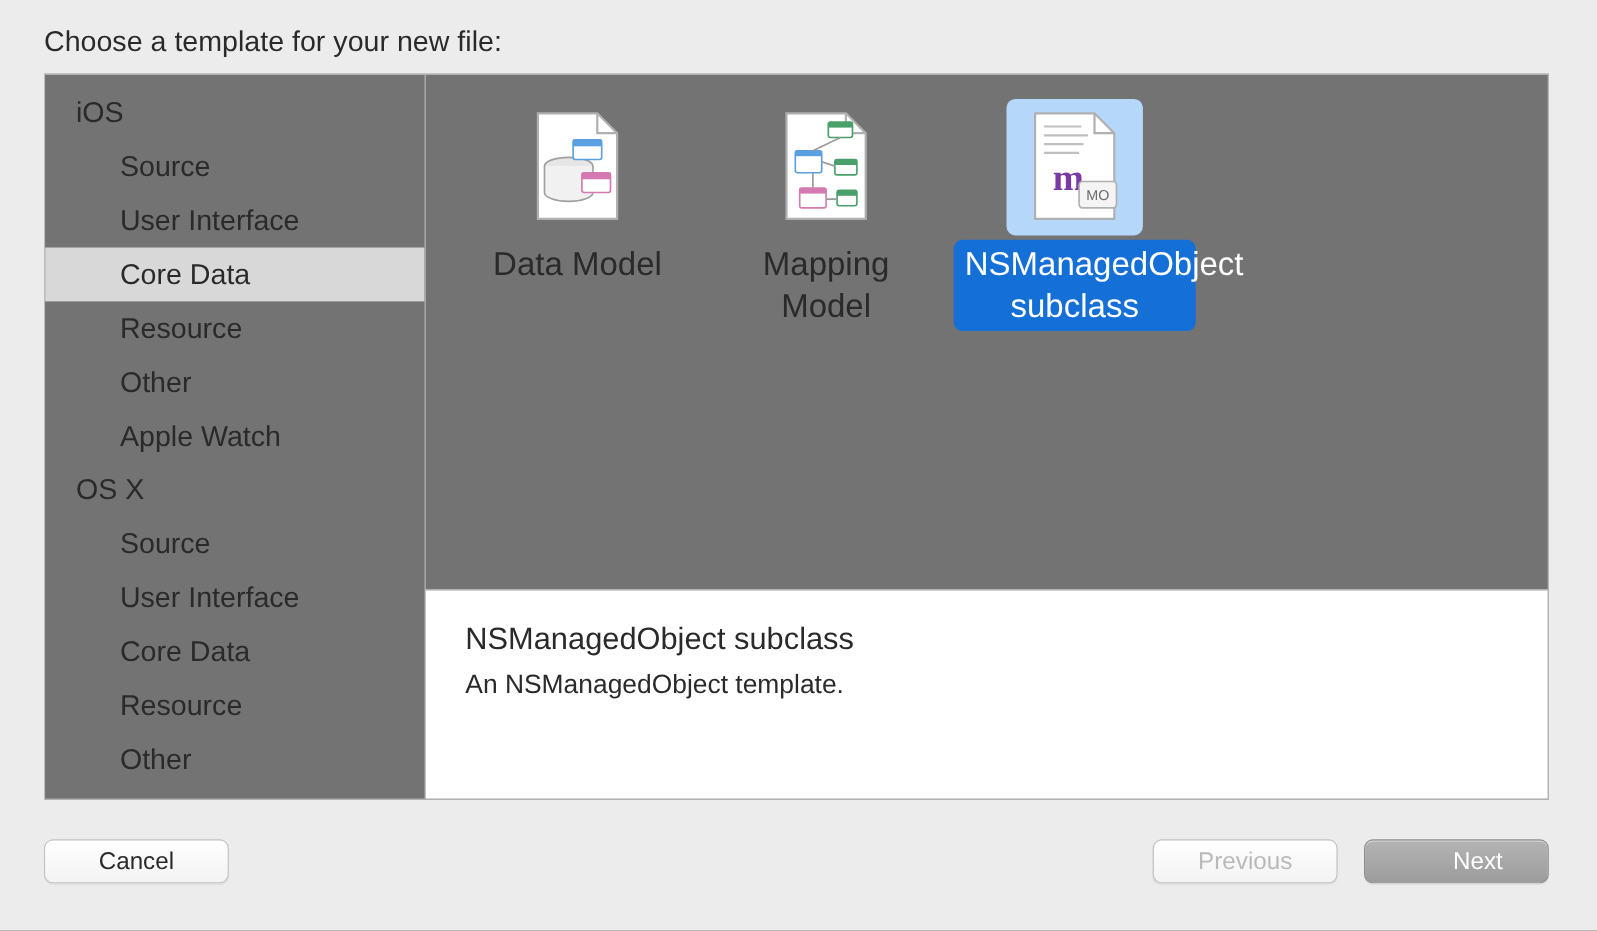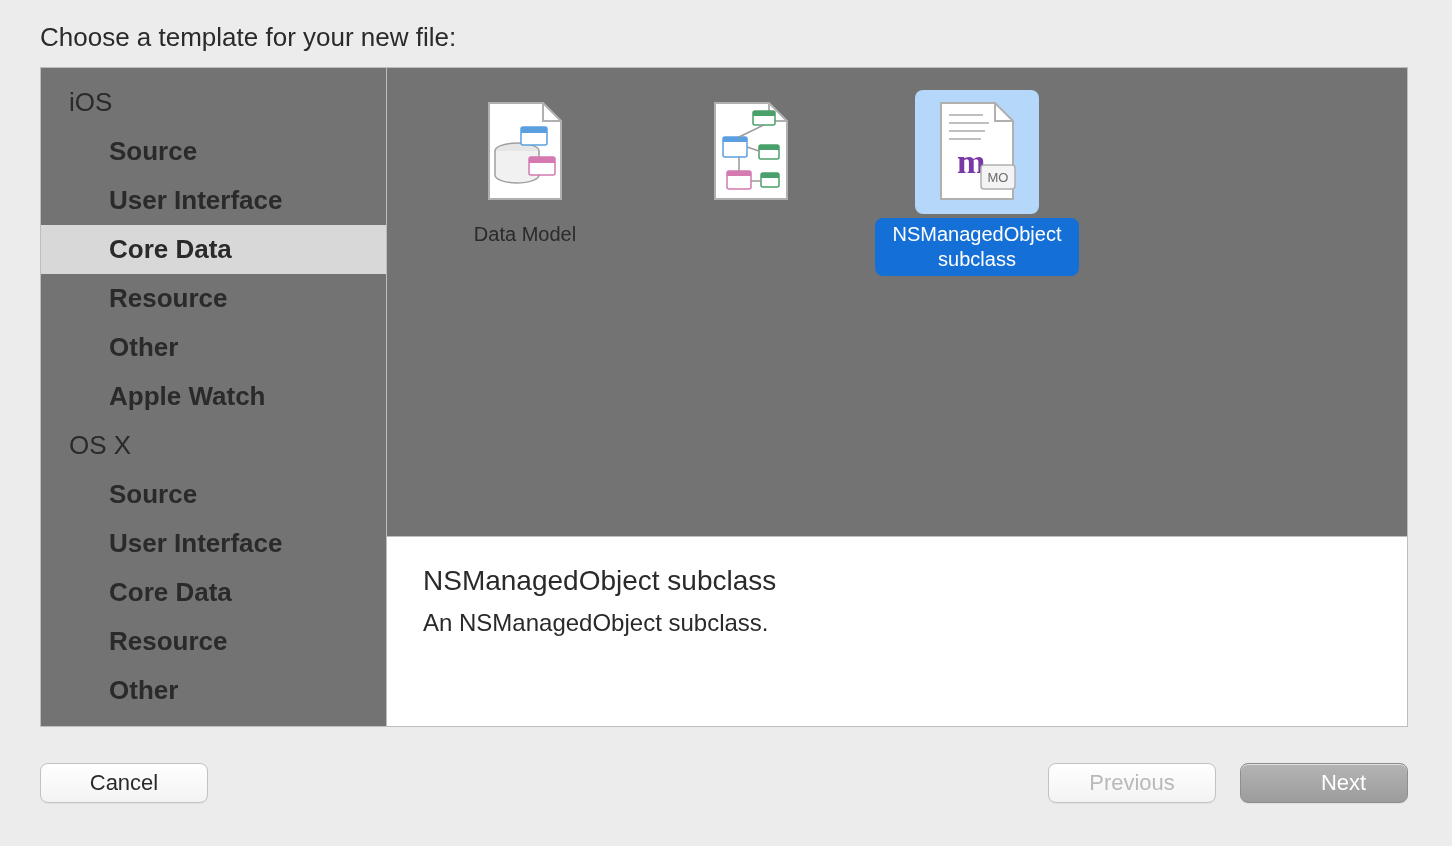--- a/index.html
+++ b/index.html
@@ -38,21 +38,21 @@
     overflow: hidden;
   }
   .section-header {
     font-size: 26px;
     font-weight: 400;
     padding: 9px 0 9px 28px;
     color: #2a2a2a;
   }
   .section-item {
     font-size: 26px;
-    font-weight: 700;
+    font-weight: 400;
     padding: 9px 0 9px 68px;
     color: #2a2a2a;
     cursor: default;
   }
   .section-item.selected {
     background: #d8d8d8;
   }
   
   .main {
     flex: 1;
@@ -80,21 +80,21 @@
   }
   .icon-holder {
     width: 124px;
     height: 124px;
     display: flex;
     align-items: center;
     justify-content: center;
     margin-bottom: 4px;
   }
   .template-label {
-    font-size: 20px;
+    font-size: 30px;
     text-align: center;
     padding: 4px 10px;
     border-radius: 8px;
     max-width: 220px;
     line-height: 1.25;
   }
   .template-cell.selected .template-label {
     background: #146fd7;
     color: #fff;
   }
@@ -209,20 +209,21 @@
               <rect x="50" y="44" width="20" height="14" rx="2" fill="#fff" stroke="#4aa06a" stroke-width="1.5"></rect>
               <rect x="50" y="44" width="20" height="5" fill="#4aa06a"></rect>
               <rect x="18" y="70" width="24" height="18" rx="2" fill="#fff" stroke="#d47ab0" stroke-width="1.5"></rect>
               <rect x="18" y="70" width="24" height="5" fill="#d47ab0"></rect>
               <rect x="52" y="72" width="18" height="14" rx="2" fill="#fff" stroke="#4aa06a" stroke-width="1.5"></rect>
               <rect x="52" y="72" width="18" height="5" fill="#4aa06a"></rect>
 
               <path d="M55 24 L30 36 M38 46 L50 50 M30 56 L30 70 M42 80 L52 80" stroke="#9a9a9a" stroke-width="1.5" fill="none"></path>
             </svg>
           </div>
+          <div class="template-label">Mapping Model</div>
         </div>
 
         <div class="template-cell selected">
           <div class="icon-holder">
             <svg width="84" height="102" viewBox="0 0 84 102">
               <path d="M6 2 H60 L78 20 V98 H6 Z" fill="#ffffff" stroke="#b0b0b0" stroke-width="2"></path>
               <path d="M60 2 L60 20 L78 20" fill="none" stroke="#b0b0b0" stroke-width="2"></path>
 
               <line x1="14" y1="14" x2="48" y2="14" stroke="#c0c0c0" stroke-width="2"></line>
               <line x1="14" y1="22" x2="54" y2="22" stroke="#c0c0c0" stroke-width="2"></line>
@@ -235,21 +236,21 @@
               <text x="63" y="81" font-family="Helvetica, Arial" font-size="13" text-anchor="middle" fill="#6a6a6a">MO</text>
             </svg>
           </div>
           <div class="template-label">NSManagedObject subclass</div>
         </div>
 
       </div>
 
       <div class="detail">
         <div class="detail-title">NSManagedObject subclass</div>
-        <div class="detail-desc">An NSManagedObject subclass.</div>
+        <div class="detail-desc">An NSManagedObject template.</div>
       </div>
     </div>
 
   </div>
 
   <div class="footer">
     <div class="btn">Cancel</div>
     <div class="spacer"></div>
     <div class="btn disabled">Previous</div>
     <div class="gap"></div>

